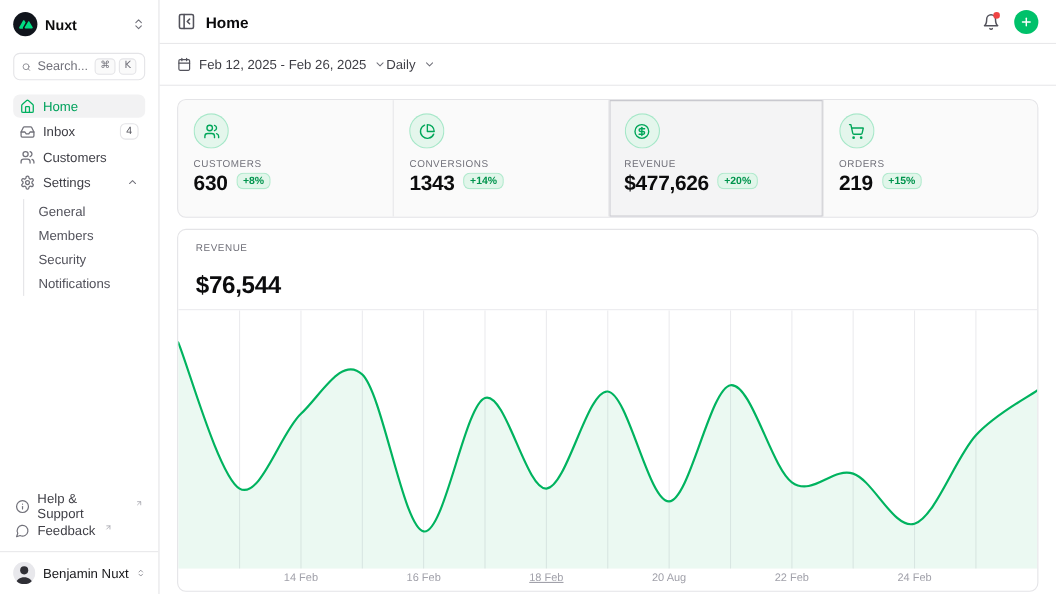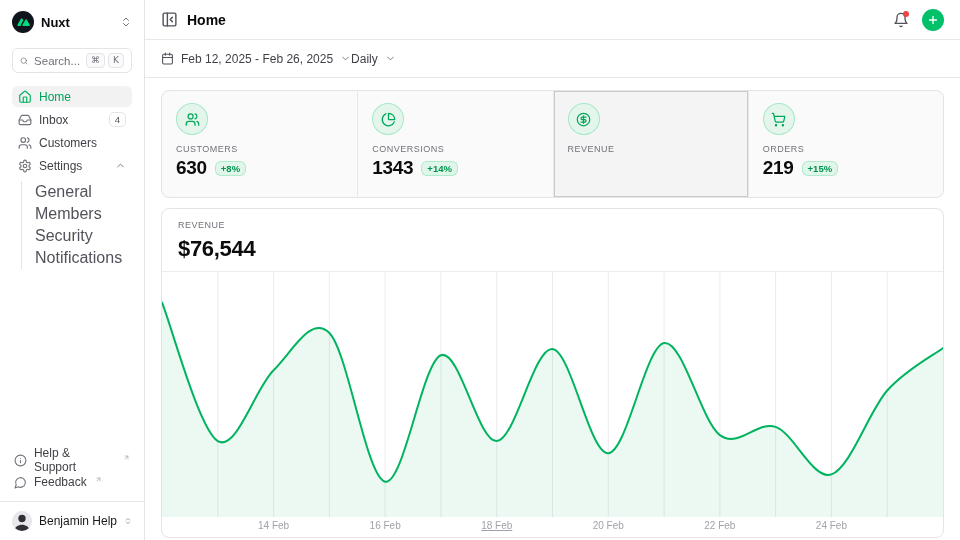--- a/index.html
+++ b/index.html
@@ -23,21 +23,21 @@
   .nav{margin-top:13px;display:flex;flex-direction:column;gap:2px}
   .nav-item{display:flex;align-items:center;gap:7px;height:21px;padding:0 6px;border-radius:6px;
     font-size:12px;font-weight:500;color:#3f3f46;cursor:pointer}
   .nav-item .mi{width:14px;height:14px;flex:none;color:#71717a}
   .nav-item.active{background:#f2f2f3;color:#00a25c}
   .nav-item.active .mi{color:#00b15f}
   .count-badge{margin-left:auto;font-size:9.5px;color:#52525b;border:1px solid #e4e4e7;border-radius:5px;
     padding:1px 5px;background:#fff;line-height:1.2}
   .trail{margin-left:auto;color:#71717a}
   .subnav{margin:3px 0 0 9px;border-left:1px solid #e4e4e7;display:flex;flex-direction:column}
-  .sub-item{height:22px;display:flex;align-items:center;padding-left:13px;font-size:16px;color:#52525b;cursor:pointer;border-radius:0 6px 6px 0}
+  .sub-item{height:22px;display:flex;align-items:center;padding-left:13px;font-size:12px;color:#52525b;cursor:pointer;border-radius:0 6px 6px 0}
   .spacer{flex:1}
   .foot-item{display:flex;align-items:flex-start;gap:7px;height:22px;padding:0 2px;font-size:12px;color:#3f3f46;cursor:pointer;align-items:center}
   .foot-item .mi{width:13px;height:13px;color:#71717a}
   .ext{color:#a1a1aa;margin-left:1px;margin-top:-6px}
   .sidebar-divider{height:1px;background:#e8e8ea;margin:8px -12px 0}
   .user-row{display:flex;align-items:center;gap:7px;height:26px;margin-top:6px;cursor:pointer}
   .avatar{width:20px;height:20px;border-radius:50%;background:#ececf0;overflow:hidden;flex:none}
   .user-name{font-size:12px;font-weight:500;flex:1;white-space:nowrap;color:#18181b}
 
   
@@ -59,31 +59,31 @@
 
   
   .stats{display:grid;grid-template-columns:1fr 1fr 1fr 1fr;border:1px solid #e4e4e7;border-radius:8px;
     overflow:hidden;background:#fafafa;height:108px}
   .stat{padding:12px 14px;cursor:pointer}
   .stat + .stat{border-left:1px solid #e8e8ea}
   .stat.selected{background:#f4f4f5;box-shadow:inset 0 0 0 1px #c9c9cf}
   .stat-icon{width:32px;height:32px;border-radius:50%;background:#e4f6ec;box-shadow:inset 0 0 0 1px rgba(0,193,106,.28);
     color:#00a659;display:flex;align-items:center;justify-content:center}
   .stat-label{margin-top:9px;font-size:9px;font-weight:500;letter-spacing:.5px;color:#71717a;text-transform:uppercase}
-  .stat-value-row{margin-top:3px;display:flex;align-items:center;gap:8px}
+  .stat-value-row{margin-top:3px;display:flex;align-items:flex-start;gap:8px}
   .stat-value{font-size:19px;font-weight:700;letter-spacing:-.3px;color:#0c0c0d}
   .delta{font-size:9.5px;font-weight:600;color:#00944d;background:#e1f6ea;border-radius:6px;padding:2px 6px;
     box-shadow:inset 0 0 0 1px rgba(0,193,106,.22)}
 
   
   .chart-card{margin-top:10px;border:1px solid #e4e4e7;border-radius:8px;height:330px;background:#fff;
     display:flex;flex-direction:column;overflow:hidden}
   .chart-head{padding:11px 16px 9px;border-bottom:1px solid #ececef}
   .chart-label{font-size:9px;font-weight:500;letter-spacing:.5px;color:#71717a;text-transform:uppercase}
-  .chart-value{font-size:22px;font-weight:700;letter-spacing:-.3px;margin-top:6px;color:#0c0c0d}
+  .chart-value{font-size:22px;font-weight:700;letter-spacing:-.3px;margin-top:16px;color:#0c0c0d}
   .plot{flex:1;position:relative}
   .plot svg{position:absolute;inset:0;width:100%;height:100%}
   .xlabels{height:20px;position:relative;font-size:10px;color:#a1a1aa}
   .xtick{position:absolute;top:3px;transform:translateX(-50%);white-space:nowrap}
 </style>
 </head>
 <body>
 
 <div class="app">
 
@@ -193,21 +193,21 @@
     <div class="sidebar-divider"></div>
 
     <div class="user-row">
       <span class="avatar">
         <svg width="20" height="20" viewBox="0 0 24 24">
             <rect width="24" height="24" fill="#e8e8ec"></rect>
             <circle cx="12" cy="9" r="4.4" fill="#2f2f35"></circle>
             <path d="M3 24c0-5 4.5-7.5 9-7.5s9 2.5 9 7.5z" fill="#2f2f35"></path>
           </svg>
       </span>
-      <span class="user-name">Benjamin Help</span>
+      <span class="user-name">Benjamin Nuxt</span>
       <svg class="sel-icon" width="12" height="12" viewBox="0 0 24 24" fill="none" stroke="currentColor" stroke-width="2" stroke-linecap="round" stroke-linejoin="round">
           <path d="m7 15 5 5 5-5"></path>
           <path d="m7 9 5-5 5 5"></path>
         </svg>
     </div>
   </aside>
 
   <div class="main">
 
     <div class="header">
@@ -290,20 +290,24 @@
         </div>
         <div class="stat selected">
           <span class="stat-icon">
               <svg width="15" height="15" viewBox="0 0 24 24" fill="none" stroke="currentColor" stroke-width="2" stroke-linecap="round" stroke-linejoin="round">
                 <circle cx="12" cy="12" r="10"></circle>
                 <path d="M16 8h-6a2 2 0 1 0 0 4h4a2 2 0 1 1 0 4H8"></path>
                 <path d="M12 18V6"></path>
               </svg>
             </span>
           <div class="stat-label">Revenue</div>
+          <div class="stat-value-row">
+            <span class="stat-value">$477,626</span>
+            <span class="delta">+20%</span>
+          </div>
         </div>
         <div class="stat">
           <span class="stat-icon">
               <svg width="15" height="15" viewBox="0 0 24 24" fill="none" stroke="currentColor" stroke-width="2" stroke-linecap="round" stroke-linejoin="round">
                 <circle cx="8" cy="21" r="1"></circle>
                 <circle cx="19" cy="21" r="1"></circle>
                 <path d="M2.05 2.05h2l2.66 12.42a2 2 0 0 0 2 1.58h9.78a2 2 0 0 0 1.95-1.57l1.65-7.43H5.12"></path>
               </svg>
             </span>
           <div class="stat-label">Orders</div>
@@ -337,21 +341,21 @@
                 <line x1="731.7" y1="0" x2="731.7" y2="242"></line>
               </g>
               <path d="M0.0 30.1C9.4 52.9 37.5 155.8 56.3 167.0C75.0 178.2 93.8 114.8 112.6 97.0C131.3 79.2 150.1 41.8 168.9 60.2C187.6 78.5 206.4 203.4 225.1 207.1C243.9 210.8 262.7 88.9 281.4 82.2C300.2 75.5 319.0 168.0 337.7 167.0C356.5 166.0 375.2 74.1 394.0 76.1C412.8 78.1 431.5 180.0 450.3 179.0C469.0 178.0 487.8 73.2 506.6 70.2C525.3 67.2 544.1 147.3 562.9 161.1C581.6 174.9 600.4 146.6 619.1 153.0C637.9 159.5 656.7 205.9 675.4 199.9C694.2 193.9 713.0 137.9 731.7 117.1C750.5 96.3 778.6 82.1 788.0 75.1L788 242 L0 242 Z" fill="rgba(0,179,95,0.08)" stroke="none"></path>
               <path d="M0.0 30.1C9.4 52.9 37.5 155.8 56.3 167.0C75.0 178.2 93.8 114.8 112.6 97.0C131.3 79.2 150.1 41.8 168.9 60.2C187.6 78.5 206.4 203.4 225.1 207.1C243.9 210.8 262.7 88.9 281.4 82.2C300.2 75.5 319.0 168.0 337.7 167.0C356.5 166.0 375.2 74.1 394.0 76.1C412.8 78.1 431.5 180.0 450.3 179.0C469.0 178.0 487.8 73.2 506.6 70.2C525.3 67.2 544.1 147.3 562.9 161.1C581.6 174.9 600.4 146.6 619.1 153.0C637.9 159.5 656.7 205.9 675.4 199.9C694.2 193.9 713.0 137.9 731.7 117.1C750.5 96.3 778.6 82.1 788.0 75.1" fill="none" stroke="#00b35f" stroke-width="2" stroke-linecap="round" stroke-linejoin="round"></path>
             </svg>
         </div>
         <div class="xlabels">
             <span class="xtick" style="left: 14.2857%;">14 Feb</span>
             <span class="xtick" style="left: 28.5714%;">16 Feb</span>
             <span class="xtick" style="left: 42.8571%; text-decoration: underline;">18 Feb</span>
-            <span class="xtick" style="left: 57.1429%;">20 Feb</span>
+            <span class="xtick" style="left: 57.1429%;">20 Aug</span>
             <span class="xtick" style="left: 71.4286%;">22 Feb</span>
             <span class="xtick" style="left: 85.7143%;">24 Feb</span>
           </div>
       </div>
 
     </div>
   </div>
 </div>
 
 </body></html>

